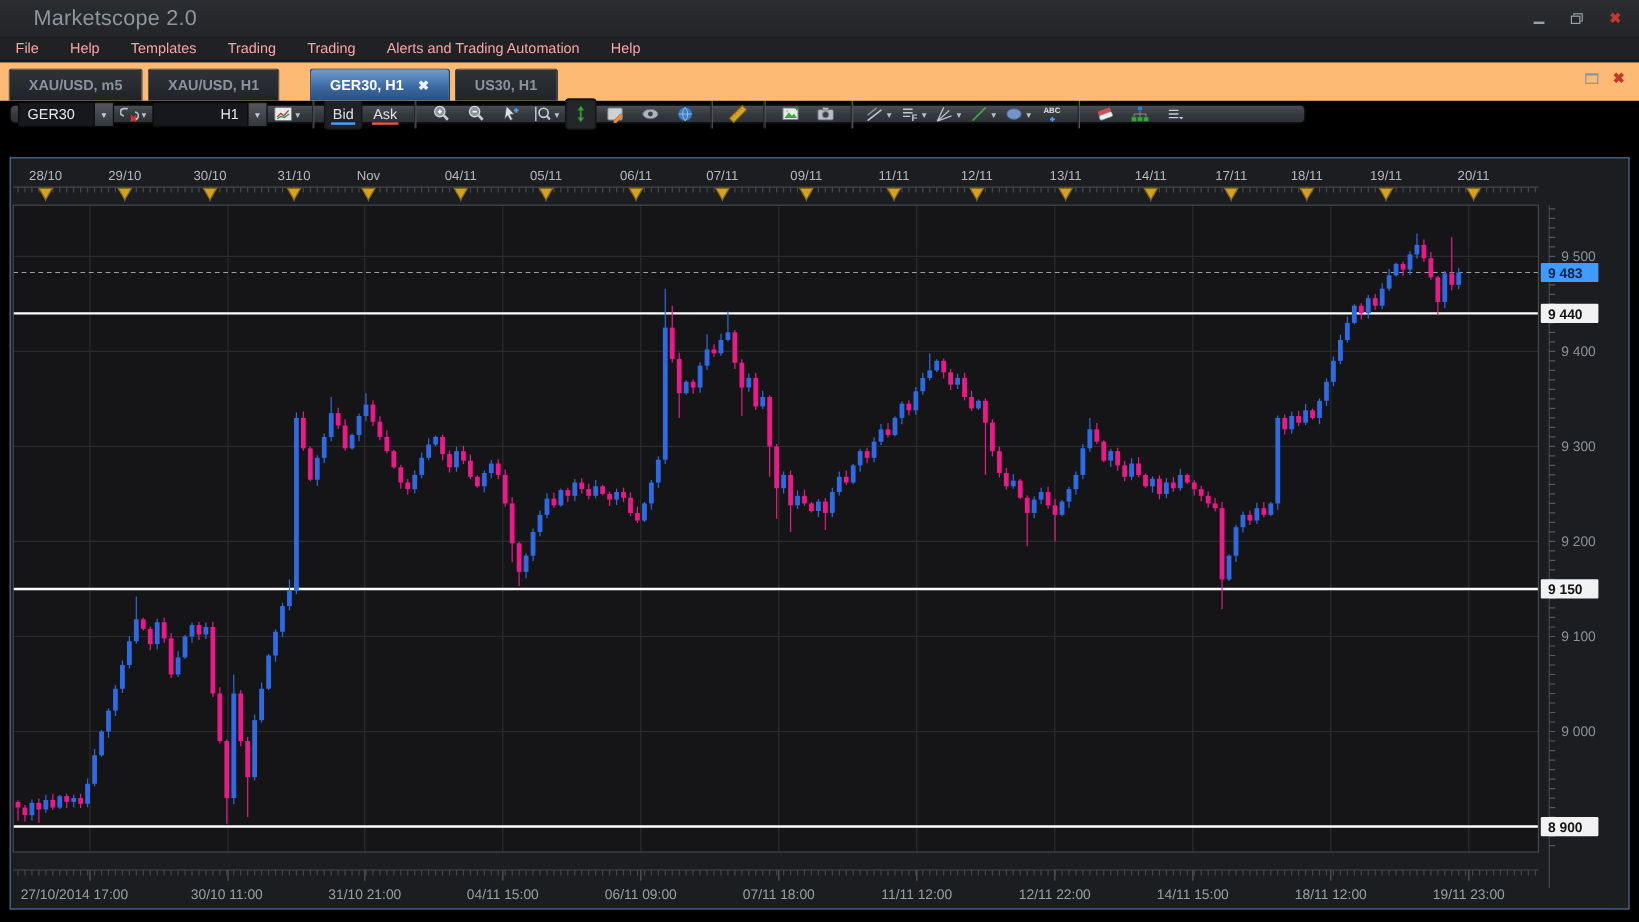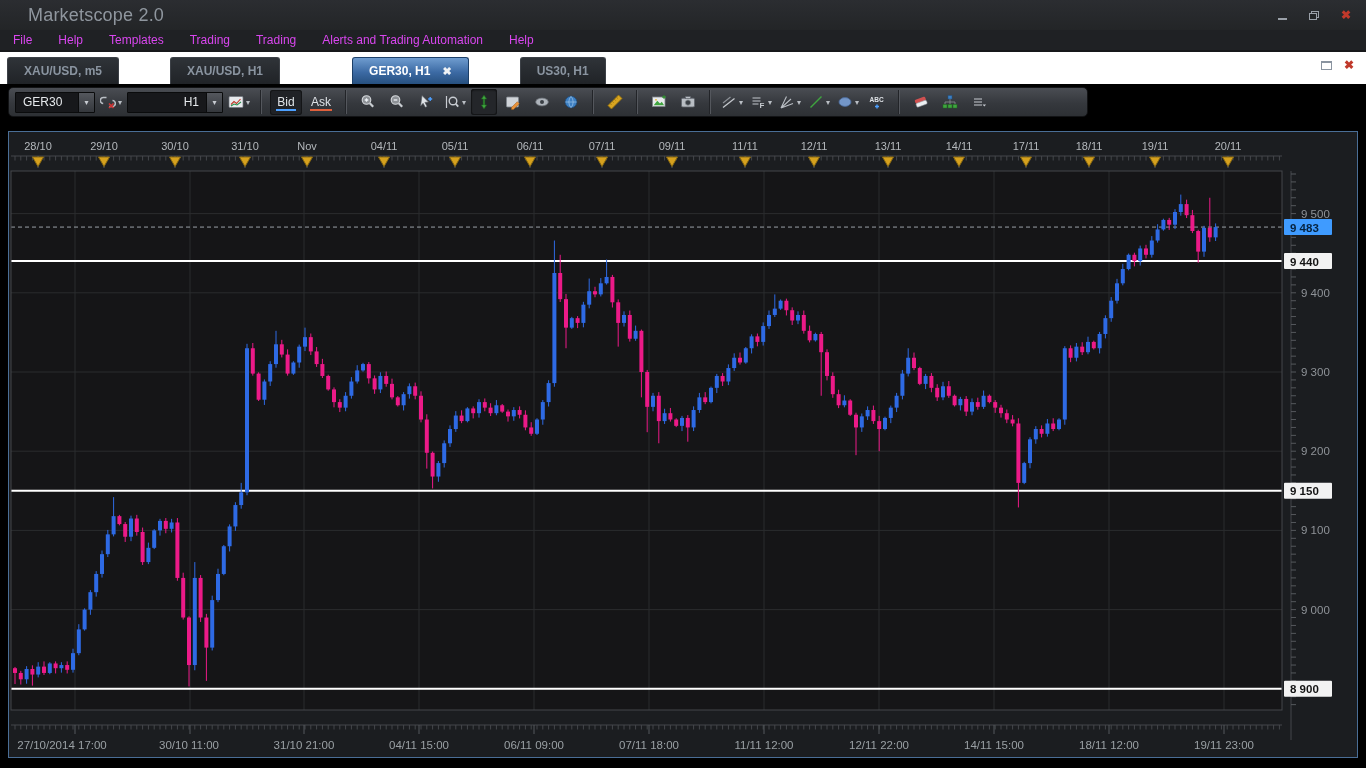--- a/index.html
+++ b/index.html
@@ -13,35 +13,35 @@
              color:#9aa0a8; font-size:12px; line-height:1; }
   .win-btn.close { color:#c0392b; font-weight:bold; }
   .minimize-glyph { width:9px; height:2px; background:#9aa0a8; margin-top:7px; }
   .restore-glyph { position:relative; width:10px; height:9px; }
   .restore-glyph i { position:absolute; border:1px solid #9aa0a8; width:8px; height:7px; display:block; }
   .restore-glyph i:first-child { right:0; top:0; }
   .restore-glyph i:last-child  { left:0; bottom:0; background:#232527; }
   
   .menubar { height:22px; background:#1f2124; display:flex; align-items:center; gap:26px;
              padding-left:13px; border-bottom:2px solid #17181a; }
-  .menu-item { color:#d946ef; font-size:12px; }
+  .menu-item { color:#fca5a5; font-size:12px; }
   
-  .tabbar { height:32px; background:#ffffff; display:flex; align-items:flex-end; padding-left:7px; position:relative;gap:47px; }
+  .tabbar { height:32px; background:#fdba74; display:flex; align-items:flex-end; padding-left:7px; position:relative; }
   .tab { height:27px; padding:0 16px; display:flex; align-items:center; gap:12px;
          font-size:12px; font-weight:bold; color:#8a94a0;
          background:linear-gradient(#2f3338,#202327); border:1px solid #3c4046; border-bottom:none;
          border-radius:3px 3px 0 0; margin-right:4px; }
   .tab.active { background:linear-gradient(#6f9ccf 0%, #3c6aa4 55%, #27507f 100%); color:#fff; border-color:#1c3f68;margin-left:21px; }
   .tab-close { color:#eef2f6; font-size:11px; font-weight:bold; }
   .tabbar-controls { position:absolute; right:12px; top:7px; display:flex; gap:12px; align-items:center; }
   .tg-restore { width:11px; height:9px; border:1px solid #8a94a0; border-top-width:2px; }
   .tg-close { color:#c0392b; font-weight:bold; font-size:12px; line-height:1; }
   
   .toolbar-row { height:38px; background:#000; padding:3px 0 0 8px; }
-  .toolbar { height:30px; width:1080px; background:linear-gradient(#4a4d53,#35383d 55%,#2d3034);
+  .toolbar { height:16px; width:1080px; background:linear-gradient(#4a4d53,#35383d 55%,#2d3034);
              border:1px solid #121315; border-radius:5px; display:flex; align-items:center;
              padding:0 6px; gap:3px; }
   .tb-sep { width:0; height:24px; border-left:1px solid #222428; border-right:1px solid #54575d; margin:0 5px; }
   .tb-btn { height:26px; min-width:26px; padding:0 2px; display:flex; align-items:center; justify-content:center;
             border-radius:3px; position:relative; }
   .tb-btn.pressed { background:#24262a; box-shadow:inset 0 0 0 1px #141517, inset 0 1px 2px #0c0d0e; }
   .tb-dd { color:#b9bec4; font-size:8px; margin-left:2px; }
   .combo { height:21px; background:#17181b; border:1px solid #0a0b0c; display:flex; align-items:center;
            color:#e6e9ec; font-size:12px; border-radius:1px; }
   .combo .val { padding:0 7px; flex:1; white-space:nowrap; }

